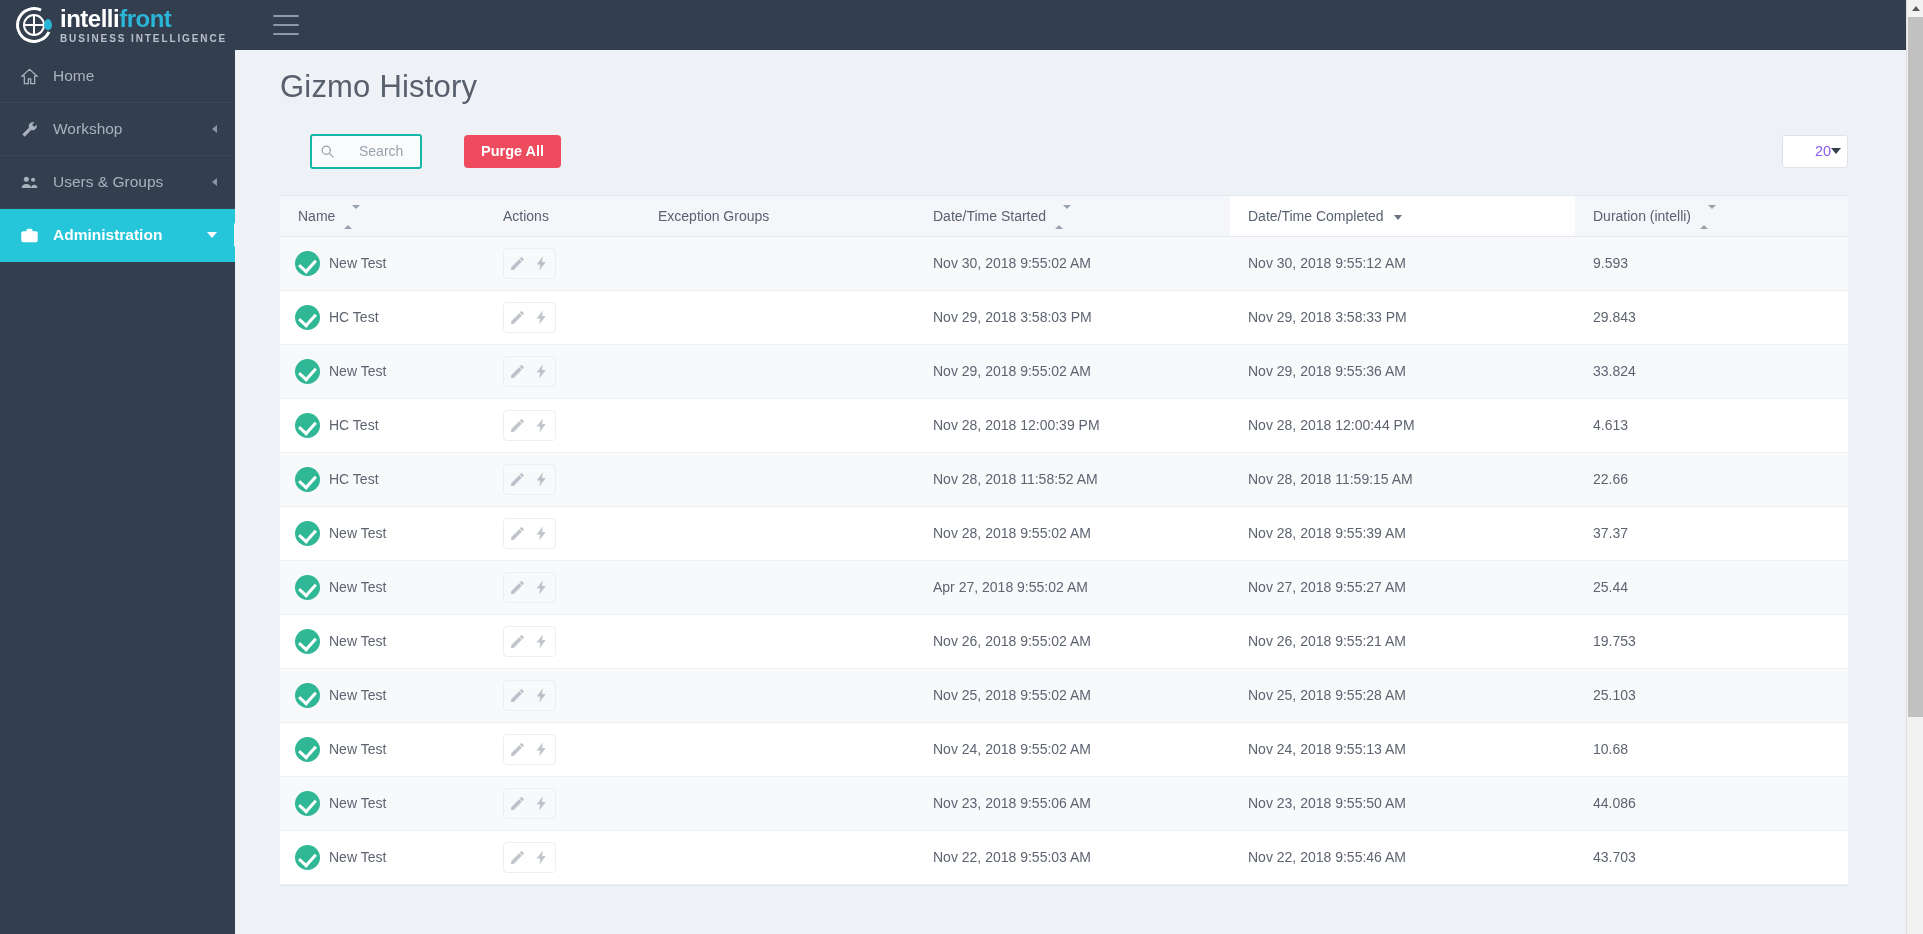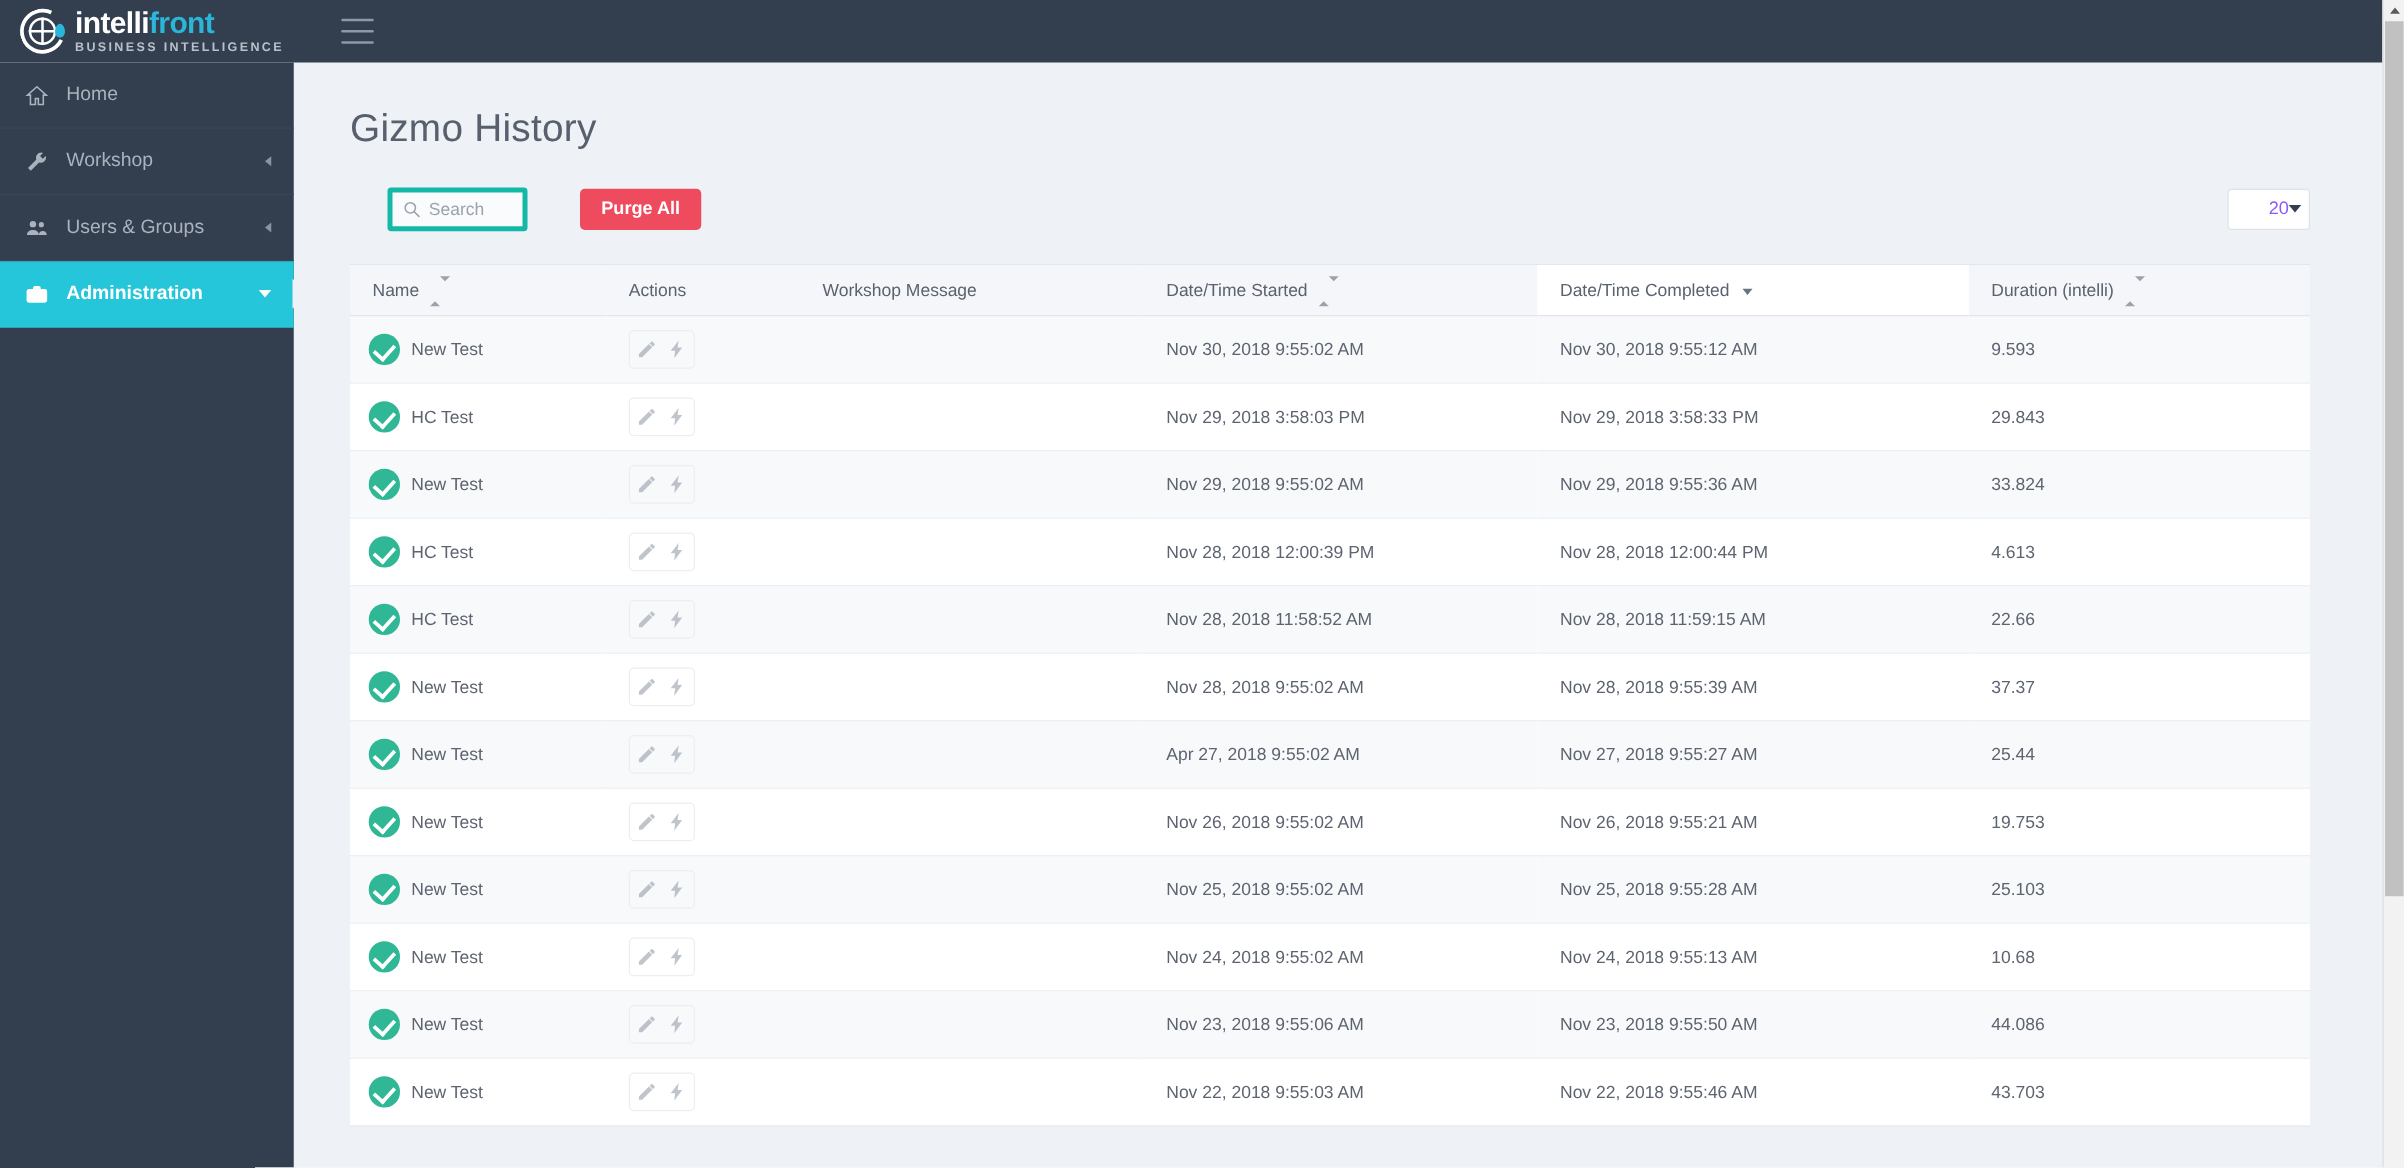--- a/index.html
+++ b/index.html
@@ -149,37 +149,37 @@
   }
   .caret-down {
     width: 0; height: 0;
     border-left: 5.5px solid transparent;
     border-right: 5.5px solid transparent;
     border-top: 6px solid #ffffff;
   }
 
   
   #main {
-    position: absolute; top: 50px; left: 235px;
+    position: absolute; top: 34px; left: 235px;
     width: 1671px; height: 640px;
     background: #eef1f6;
     padding: 35px 0 0 45px;
   }
   #page-title {
     font-size: 31px; color: #58606e; font-weight: normal;
     letter-spacing: 0.2px;
   }
   #toolbar {
     margin-top: 28px; display: flex; align-items: center;
     height: 36px; padding-right: 58px;
   }
   #search-box {
     width: 112px; height: 35px; background: #fafbfc;
-    border: 4px solid #14b8a6; border-radius: 3px;
-    display: flex; align-items: center; padding: 0 8px; gap: 6px;
+    border: 2px solid #14b8a6; border-radius: 3px;
+    display: flex; align-items: center; padding: 0 8px; gap: 24px;
     margin-left: 30px;
   }
   .search-ico { width: 15px; height: 15px; flex: 0 0 15px; }
   #search-input {
     border: none; outline: none; background: transparent;
     font-family: "Liberation Sans", sans-serif;
     font-size: 14px; color: #9aa2ad; width: 100%;
   }
   #search-input::placeholder { color: #9aa2ad; }
   #purge-btn {
@@ -402,21 +402,21 @@
       <thead>
         <tr>
           <th>
             <span>Name</span>
             <span class="sort-ico"><span class="up"></span><span class="dn"></span></span>
           </th>
           <th>
             <span>Actions</span>
           </th>
           <th>
-            <span>Workshop Message</span>
+            <span>Exception Groups</span>
           </th>
           <th>
             <span>Date/Time Started</span>
             <span class="sort-ico"><span class="up"></span><span class="dn"></span></span>
           </th>
           <th class="sorted">
             <span>Date/Time Completed</span>
             <span class="sort-single"></span>
           </th>
           <th>

